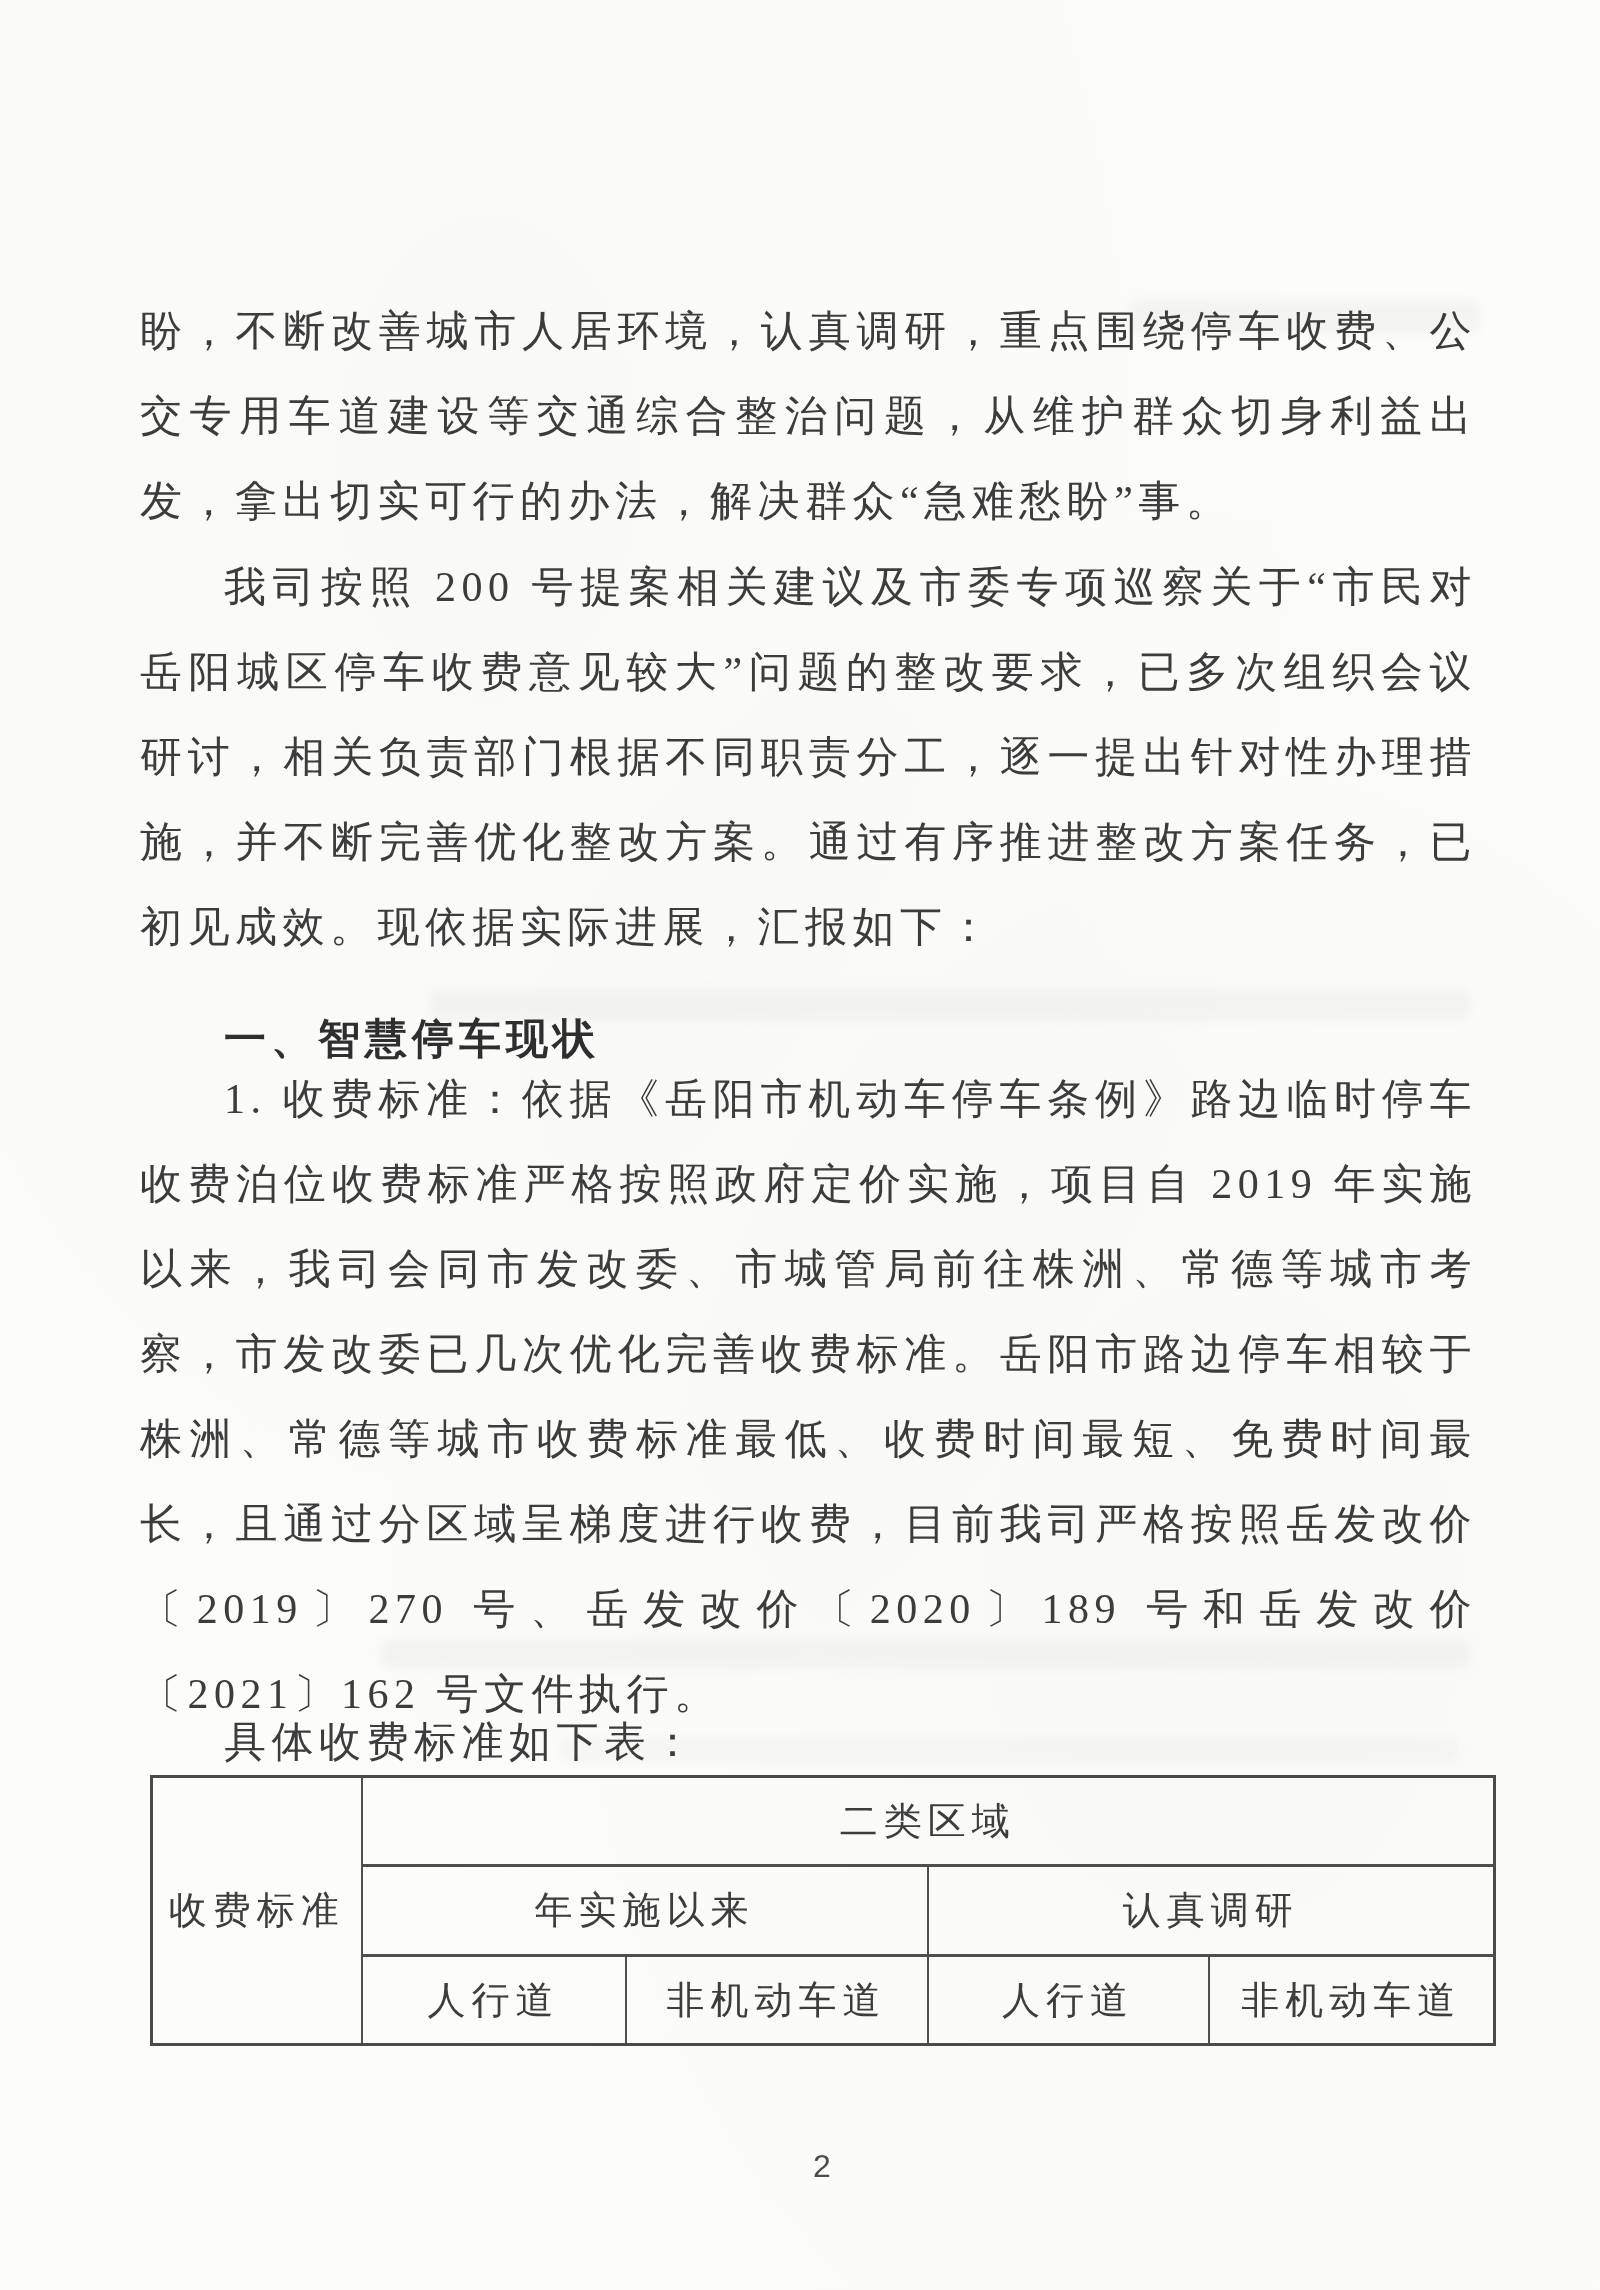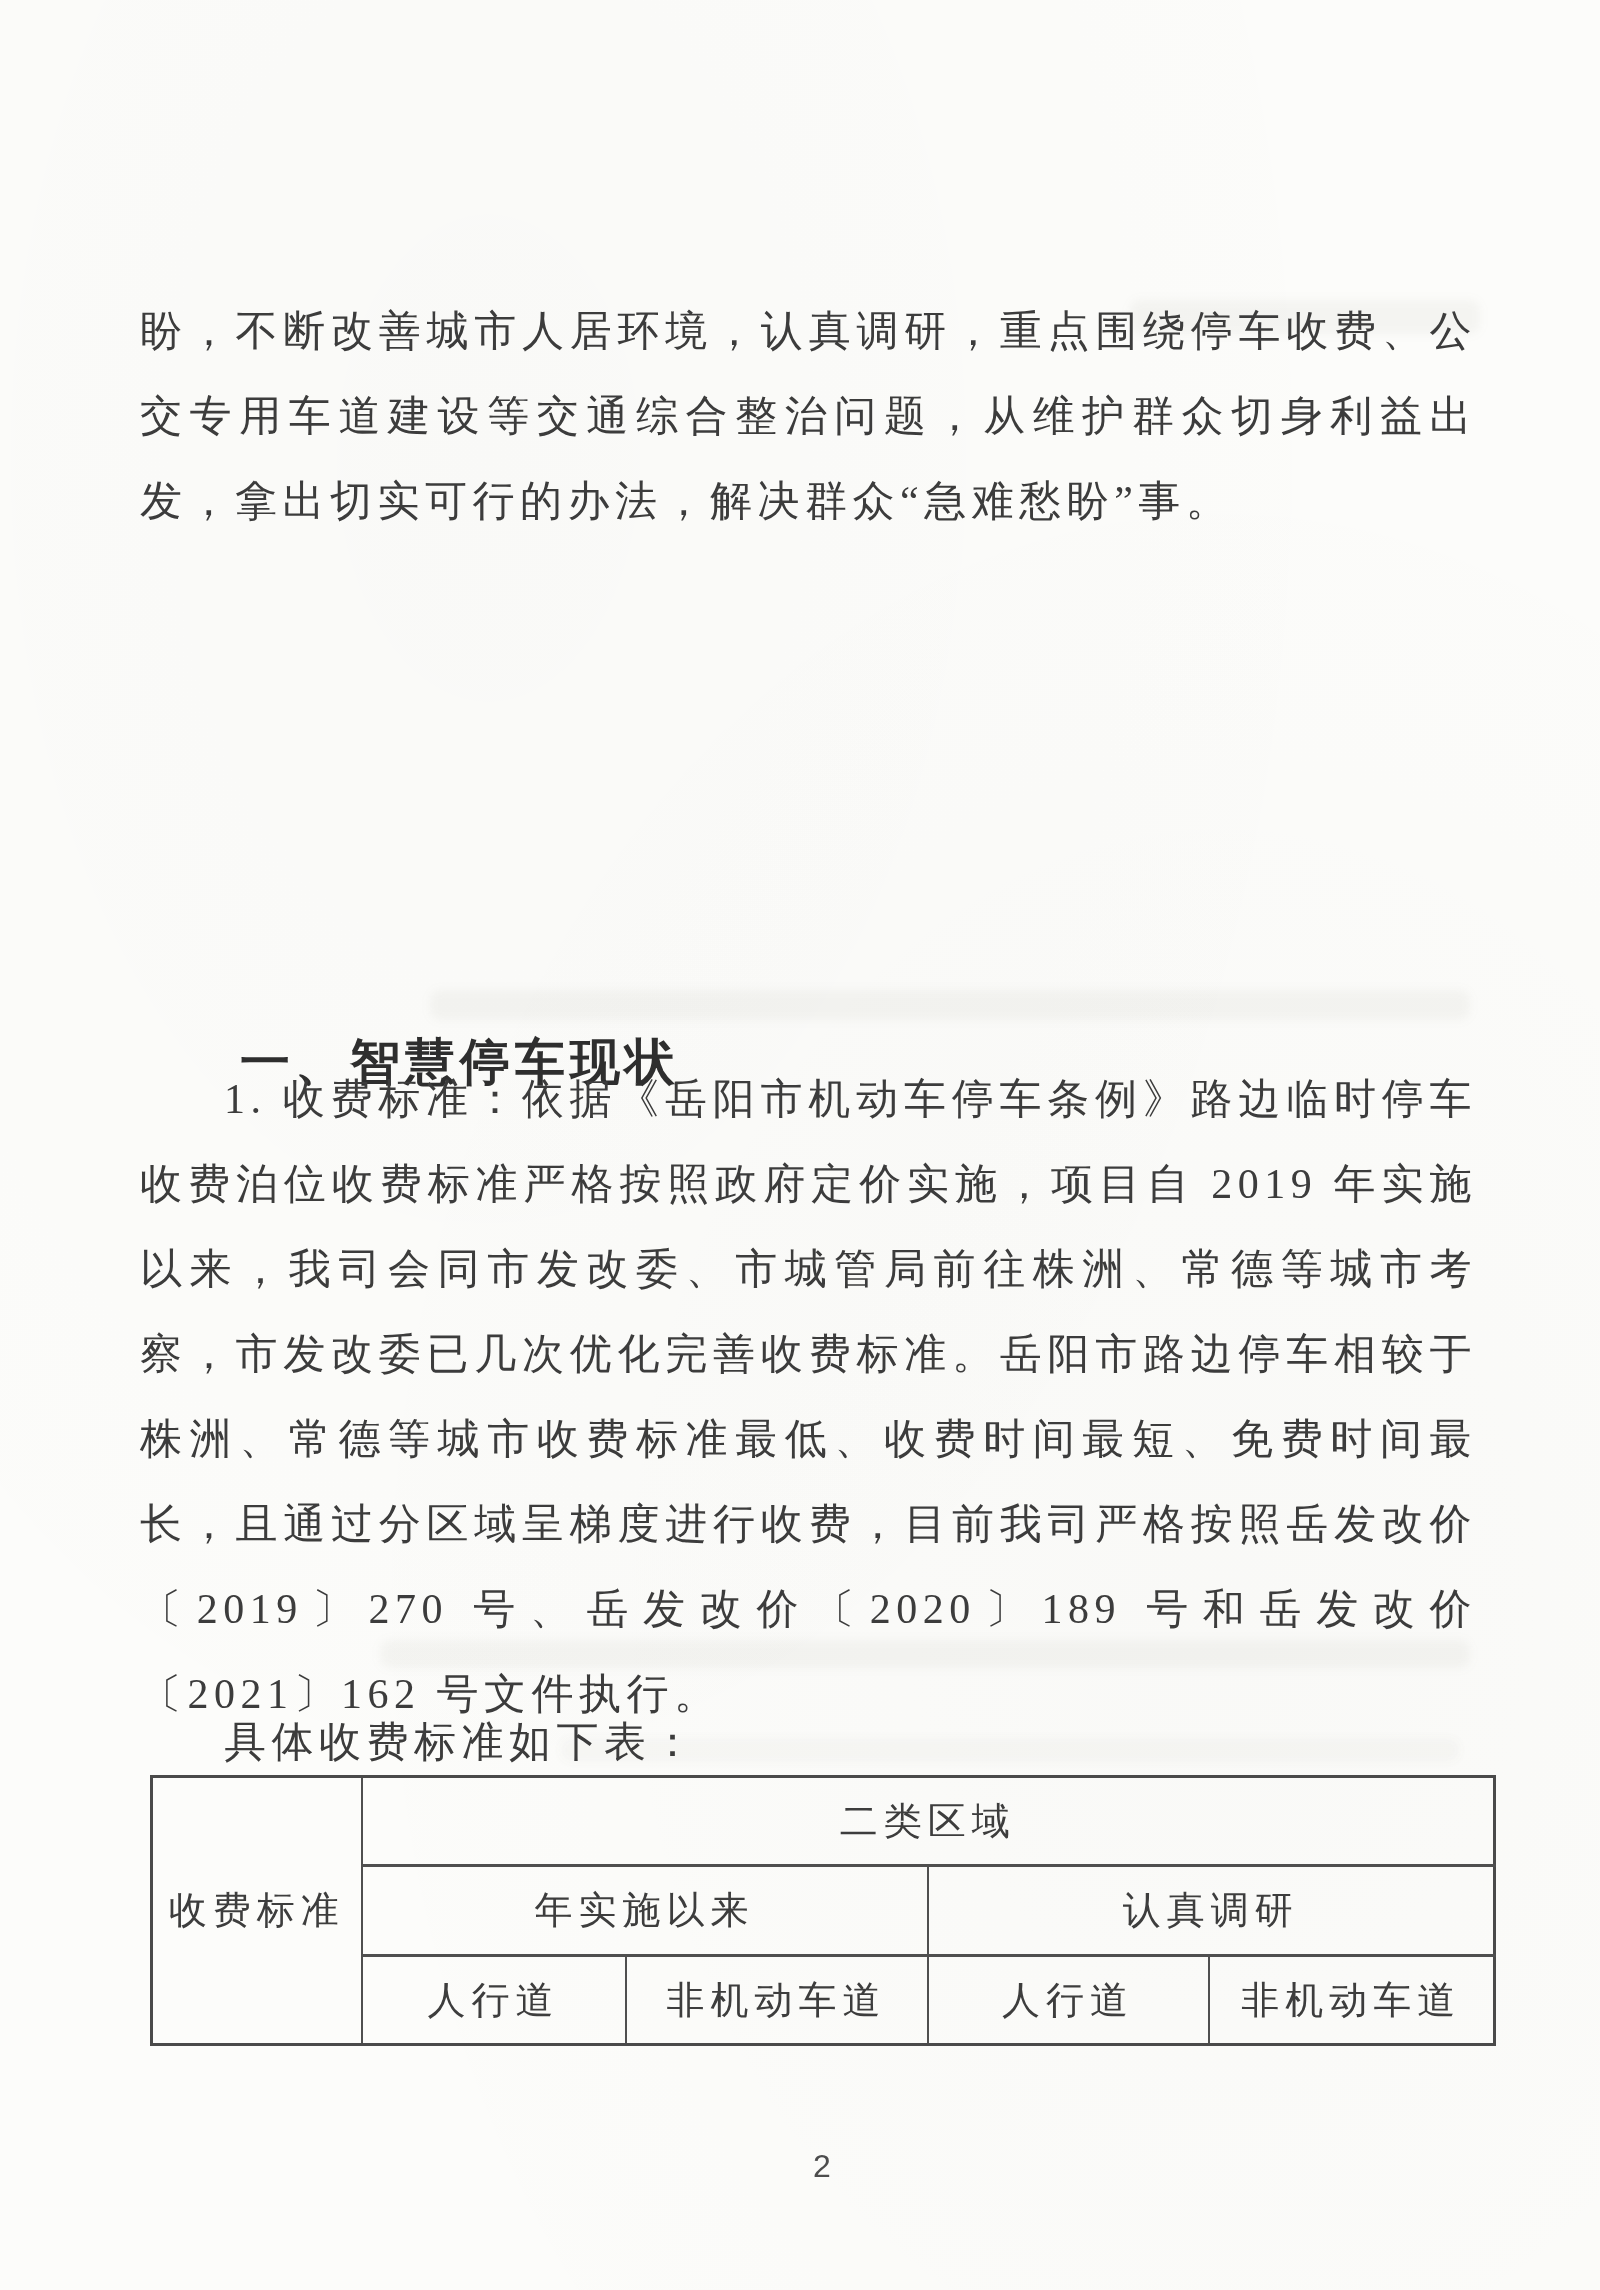--- a/index.html
+++ b/index.html
@@ -31,27 +31,27 @@
     letter-spacing: 5.5px;
     text-align: justify;
     color: #3c3c3c;
   }
   .indent { text-indent: 2em; }
   .p1 { top: 289px; }
   .p2 { top: 545px; }
   .heading {
     position: absolute;
     left: 140px;
-    top: 1020px;
+    top: 996px;
     width: 1337px;
     margin: 0;
     text-indent: 2em;
-    font-family: Liberation Serif, serif;
+    font-family: Liberation Sans, sans-serif;
     font-weight: 700;
-    font-size: 50px;
+    font-size: 42px;
     line-height: 85px;
     letter-spacing: 5px;
     color: #2e2e2e;
   }
   .p3 { top: 1057px; }
   .p4 { top: 1700px; }
   table.fee-table {
     position: absolute;
     left: 150px;
     top: 1775px;
@@ -101,20 +101,21 @@
 
 <div class="page">
 
   <div class="smudge s1"></div>
   <div class="smudge s2"></div>
   <div class="smudge s3"></div>
   <div class="smudge s4"></div>
 
   <p class="body-text p1">盼，不断改善城市人居环境，认真调研，重点围绕停车收费、公交专用车道建设等交通综合整治问题，从维护群众切身利益出发，拿出切实可行的办法，解决群众“急难愁盼”事。</p>
 
+  <p class="body-text indent p2">我司按照 200 号提案相关建议及市委专项巡察关于“市民对岳阳城区停车收费意见较大”问题的整改要求，已多次组织会议研讨，相关负责部门根据不同职责分工，逐一提出针对性办理措施，并不断完善优化整改方案。通过有序推进整改方案任务，已初见成效。现依据实际进展，汇报如下：</p>
 
   <h2 class="heading">一、智慧停车现状</h2>
 
   <p class="body-text indent p3">1. 收费标准：依据《岳阳市机动车停车条例》路边临时停车收费泊位收费标准严格按照政府定价实施，项目自 2019 年实施以来，我司会同市发改委、市城管局前往株洲、常德等城市考察，市发改委已几次优化完善收费标准。岳阳市路边停车相较于株洲、常德等城市收费标准最低、收费时间最短、免费时间最长，且通过分区域呈梯度进行收费，目前我司严格按照岳发改价〔2019〕270 号、岳发改价〔2020〕189 号和岳发改价〔2021〕162 号文件执行。</p>
 
   <p class="body-text indent p4">具体收费标准如下表：</p>
 
   <table class="fee-table">
     <colgroup>
       <col style="width:210px">

